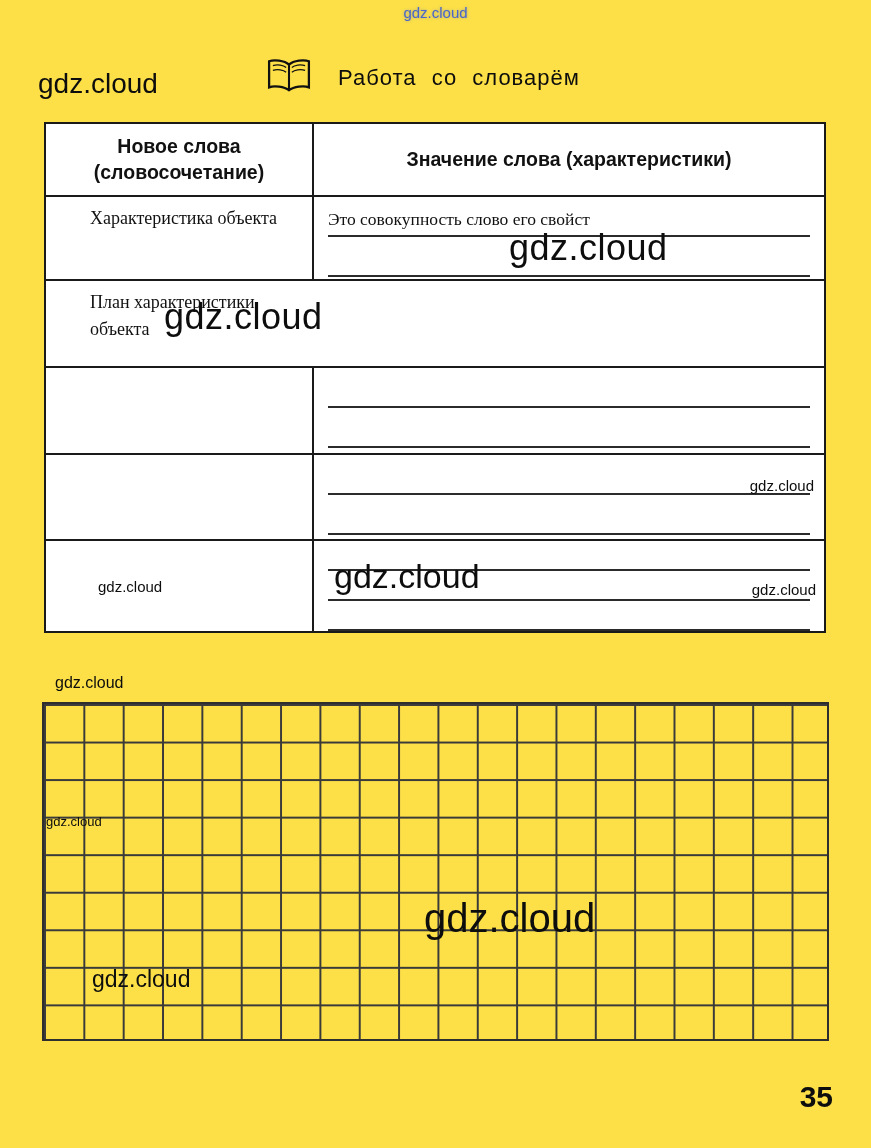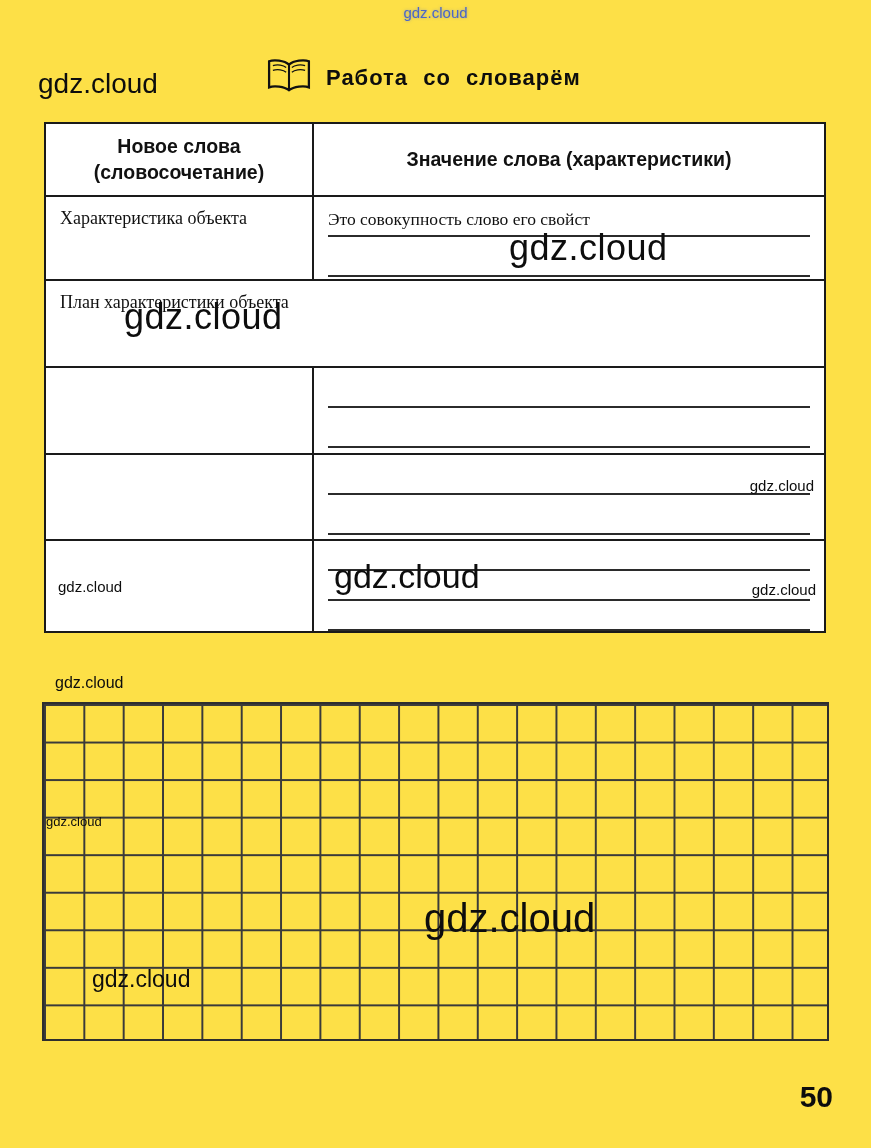--- a/index.html
+++ b/index.html
@@ -16,40 +16,41 @@
     font-size:15px; color:#4a66c8; text-shadow:0 0 3px rgba(90,120,220,.55);
   }
   .wm-big { font-size:36px; letter-spacing:0.5px; }
   .wm-small { font-size:15px; }
 
   .wm-topleft { position:absolute; left:38px; top:68px; font-size:28px; }
 
   
   .heading { position:absolute; left:266px; top:58px; display:flex; align-items:center; gap:14px; }
   .heading .title {
-    font-size:22px; font-weight:bold; letter-spacing:1px; word-spacing:8px; color:#0d0d0d;
+    font-size:22px; font-weight:normal; letter-spacing:1px; word-spacing:8px; color:#0d0d0d;margin-left:12px;
   }
 
   
   .wtable {
     position:absolute; left:44px; top:122px; width:782px;
     border:2.5px solid #1a1a1a; background:#fff;
   }
   .trow { display:grid; grid-template-columns:266px 1fr; }
   .trow + .trow { border-top:2.5px solid #1a1a1a; }
   .tcell { position:relative; }
   .trow > .tcell + .tcell { border-left:2.5px solid #1a1a1a; }
 
   .th {
     height:71px; display:flex; align-items:center; justify-content:center;
     text-align:center; font-weight:bold; font-size:19.5px; padding:4px 12px; line-height:1.3;
   }
   .term {
     font-family:"Liberation Serif", serif; font-size:18px; line-height:27px;
-    padding:8px 8px 0 14px;
+    padding:8px 8px 0 4px;
+    margin-left:40px;
   }
   .def {
     font-family:"Liberation Serif", serif; font-size:17.5px;
     padding:0 14px; background-clip:content-box;
     background-image:repeating-linear-gradient(180deg,
       transparent 0, transparent calc(var(--lh) - 2px),
       #2b2b2b calc(var(--lh) - 2px), #2b2b2b var(--lh));
   }
   .def .deftext { line-height:var(--lh); padding-top:2px; }
   .r1 { height:84px; } .r1 .def { --lh:40px; }
@@ -159,15 +160,15 @@
   </div>
 
   <div class="wm wm-above-grid">gdz.cloud</div>
 
   <div class="grid-area">
     <div class="wm wm-grid-left">gdz.cloud</div>
     <div class="wm wm-grid-big">gdz.cloud</div>
     <div class="wm wm-grid-lower">gdz.cloud</div>
   </div>
 
-  <div class="page-number">50</div>
+  <div class="page-number">35</div>
 
 </div>
 
 </body></html>

